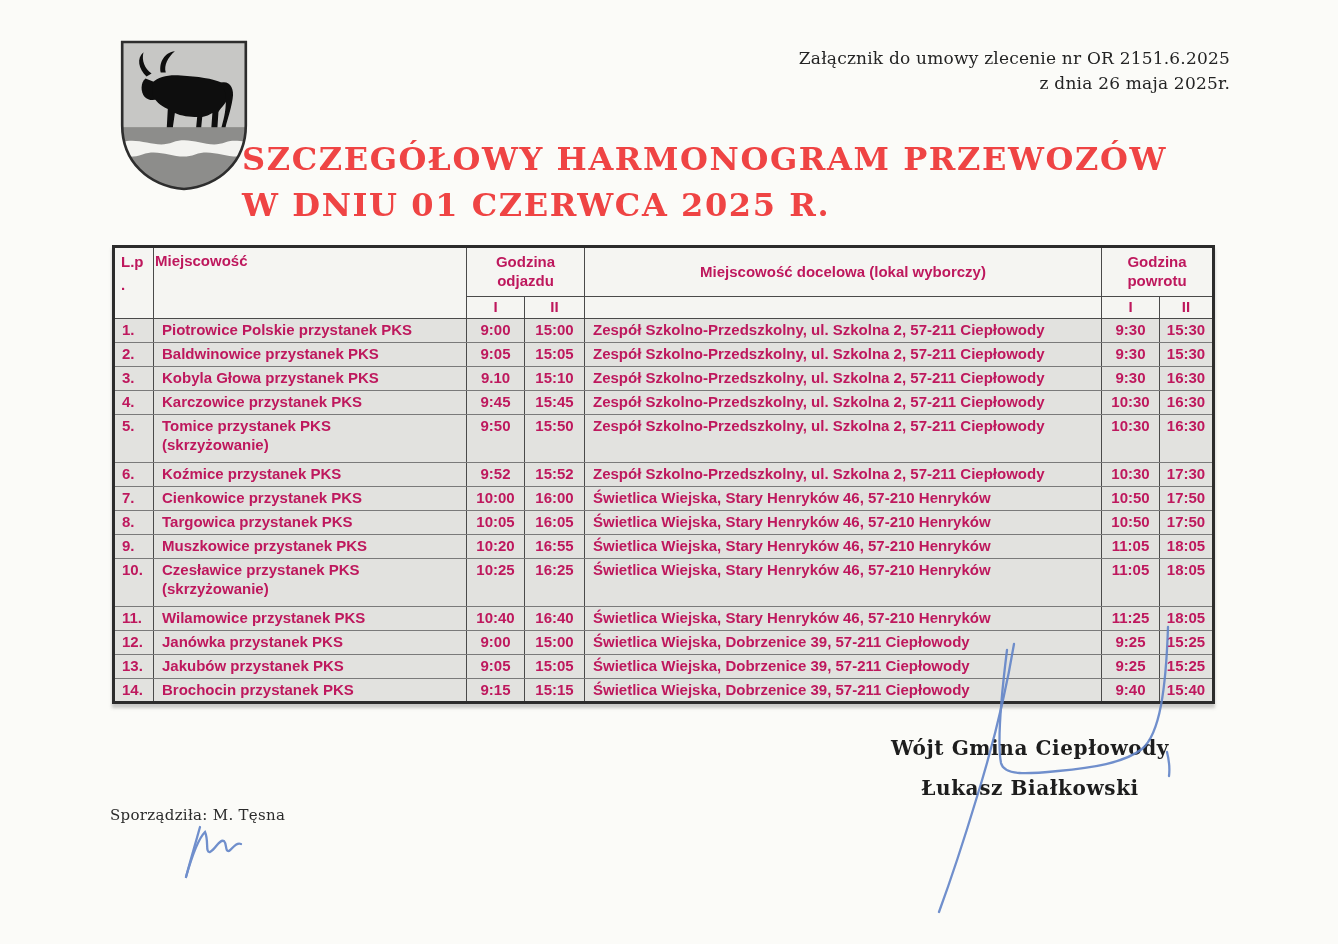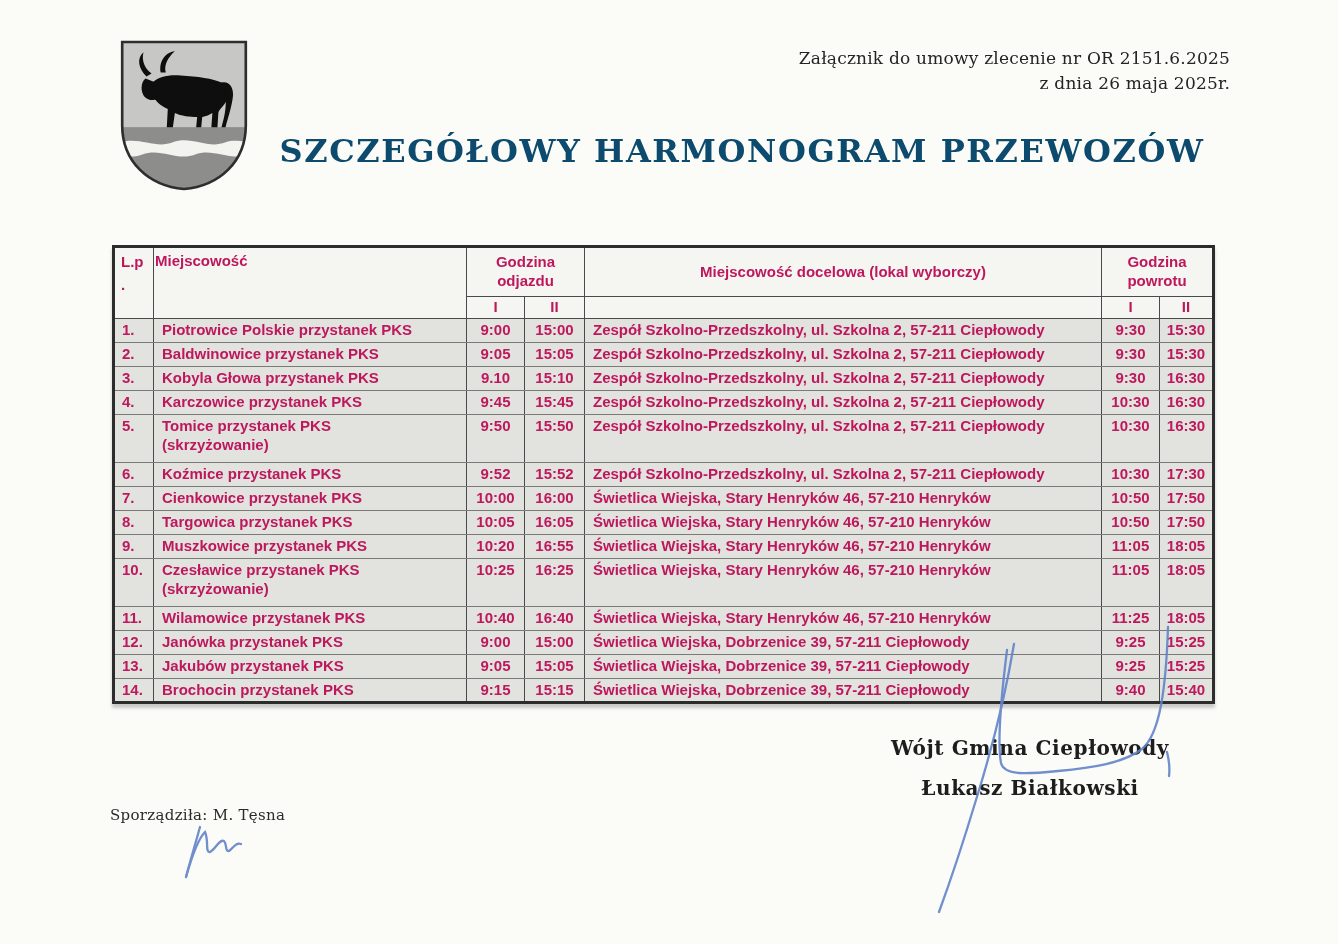--- a/index.html
+++ b/index.html
@@ -10,22 +10,22 @@
   }
   
   .crest{position:absolute;left:116px;top:38px;width:136px;height:154px;}
   
   .attachment{
     position:absolute;top:46px;right:108px;text-align:right;
     font:400 17px/1.45 "DejaVu Serif",serif;color:#242424;letter-spacing:.2px;
   }
   
   .title{
-    position:absolute;top:128px;left:242px;width:1000px;text-align:center;
-    font:700 32px/1.45 "DejaVu Serif",serif;letter-spacing:1.6px;color:#0c4a6e;
+    position:absolute;top:136px;left:242px;width:1000px;text-align:left;
+    font:700 32px/1.45 "DejaVu Serif",serif;letter-spacing:1.6px;color:#ef4444;
   }
   
   table.sched{
     position:absolute;left:112px;top:245px;width:1100px;
     border-collapse:collapse;table-layout:fixed;
     font:700 15px/1.25 "Liberation Sans",sans-serif;color:#be185d;
     border:3px solid #2c2c2c;
     box-shadow:0 4px 3px rgba(110,110,110,.35);
   }
   .sched th,.sched td{border:1.5px solid #4a4a4a;overflow:hidden;}
@@ -83,20 +83,21 @@
   </svg>
 </div>
 
 <div class="attachment">
   <div>Załącznik do umowy zlecenie nr OR 2151.6.2025</div>
   <div>z dnia 26 maja 2025r.</div>
 </div>
 
 <div class="title">
   <div>SZCZEGÓŁOWY HARMONOGRAM PRZEWOZÓW</div>
+  <div>W DNIU 01 CZERWCA 2025 R.</div>
 </div>
 
 <table class="sched">
   <colgroup>
     <col style="width:40px">
       <col style="width:313px">
       <col style="width:58px">
       <col style="width:60px">
     <col style="width:517px">
       <col style="width:58px">

